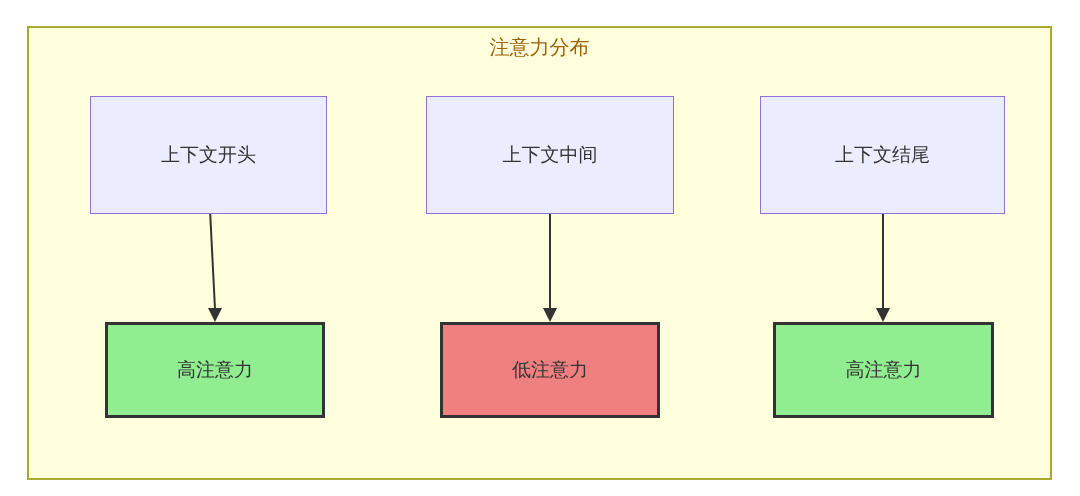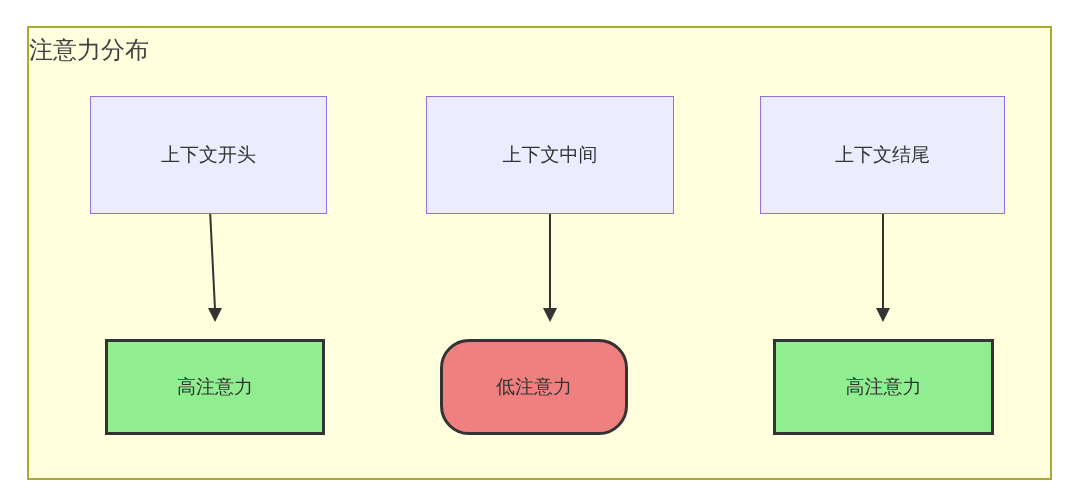--- a/index.html
+++ b/index.html
@@ -23,22 +23,23 @@
     width: 1021px;
     height: 450px;
     background: #ffffde;
     border: 2px solid #aaaa33;
   }
   .cluster-title {
     position: absolute;
     top: 6px;
     left: 0;
     width: 100%;
-    font-size: 24px;
-    color: #404040;
+    text-align: center;
+    font-size: 20px;
+    color: #a16207;
     font-weight: 400;
   }
   .node {
     position: absolute;
     display: flex;
     align-items: center;
     justify-content: center;
     font-size: 19px;
     color: #333333;
     box-sizing: border-box;
@@ -47,27 +48,26 @@
   .src-node {
     top: 68px;
     height: 118px;
     background: #ECECFF;
     border: 1.5px solid #9370DB;
   }
   .res-node {
     top: 294px;
     height: 96px;
     border: 3px solid #333333;
-    margin-top: 17px;
   }
   .src-1 { left: 61px;  width: 237px; }
   .src-2 { left: 397px; width: 248px; }
   .src-3 { left: 731px; width: 245px; }
   .res-1 { left: 76px;  width: 220px; }
-  .res-2 { left: 411px; width: 188px; border-radius: 29px; }
+  .res-2 { left: 411px; width: 220px; }
   .res-3 { left: 744px; width: 221px; }
   .edges {
     position: absolute;
     left: 0;
     top: 0;
     width: 1021px;
     height: 450px;
     pointer-events: none;
   }
 </style>

